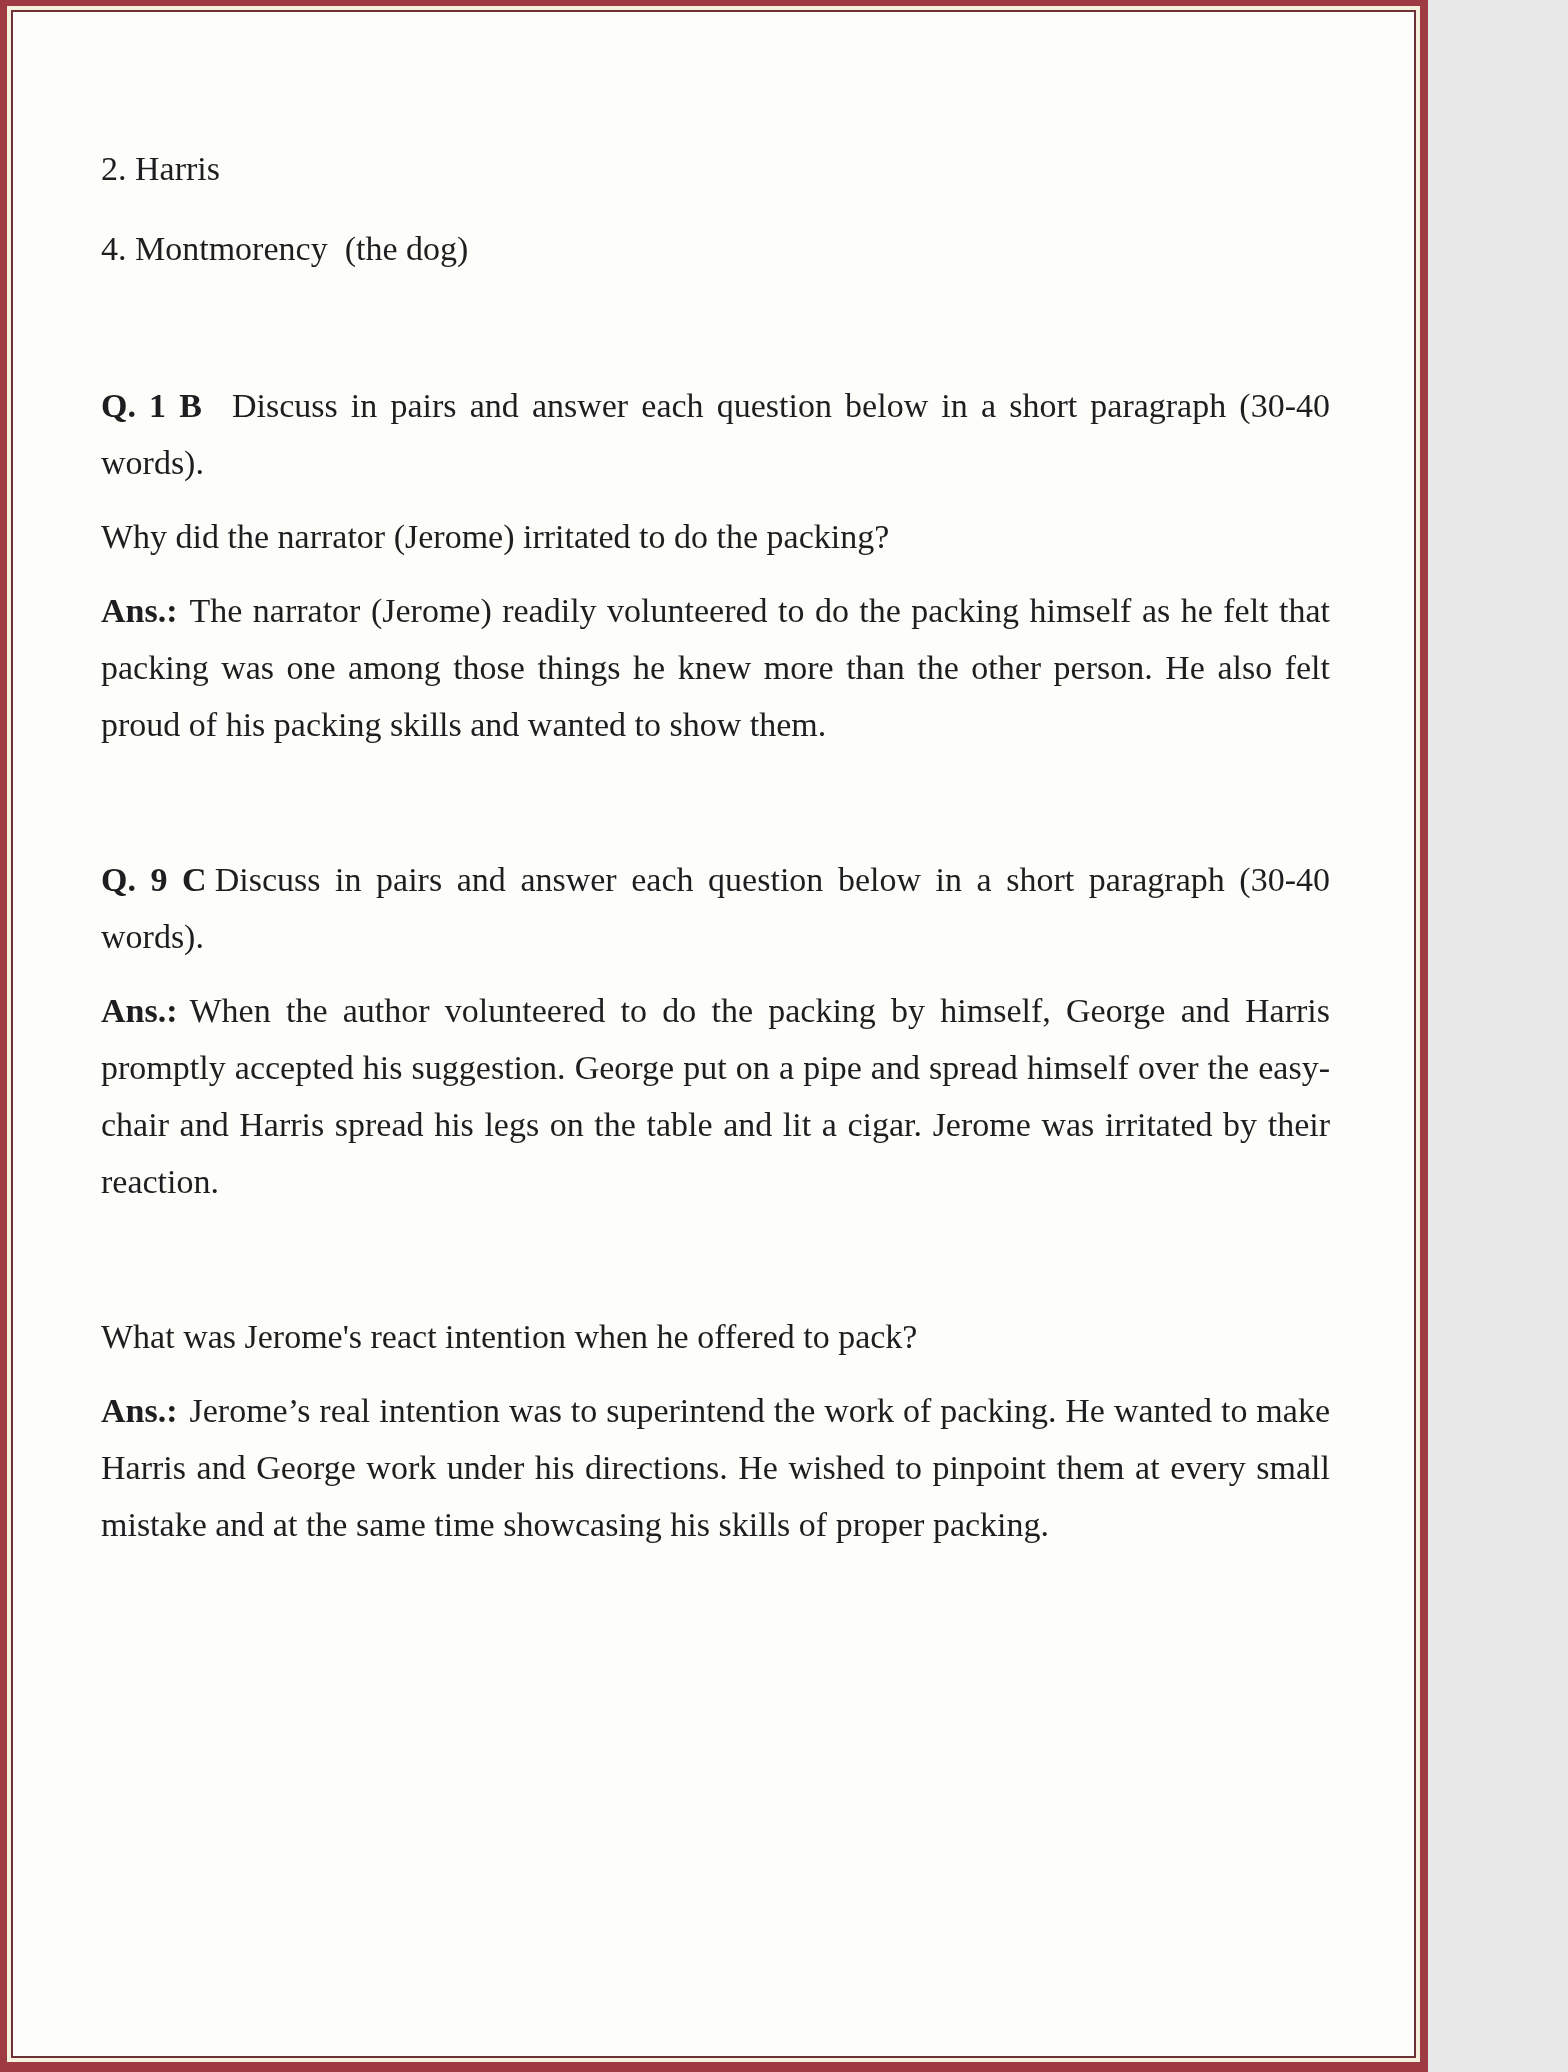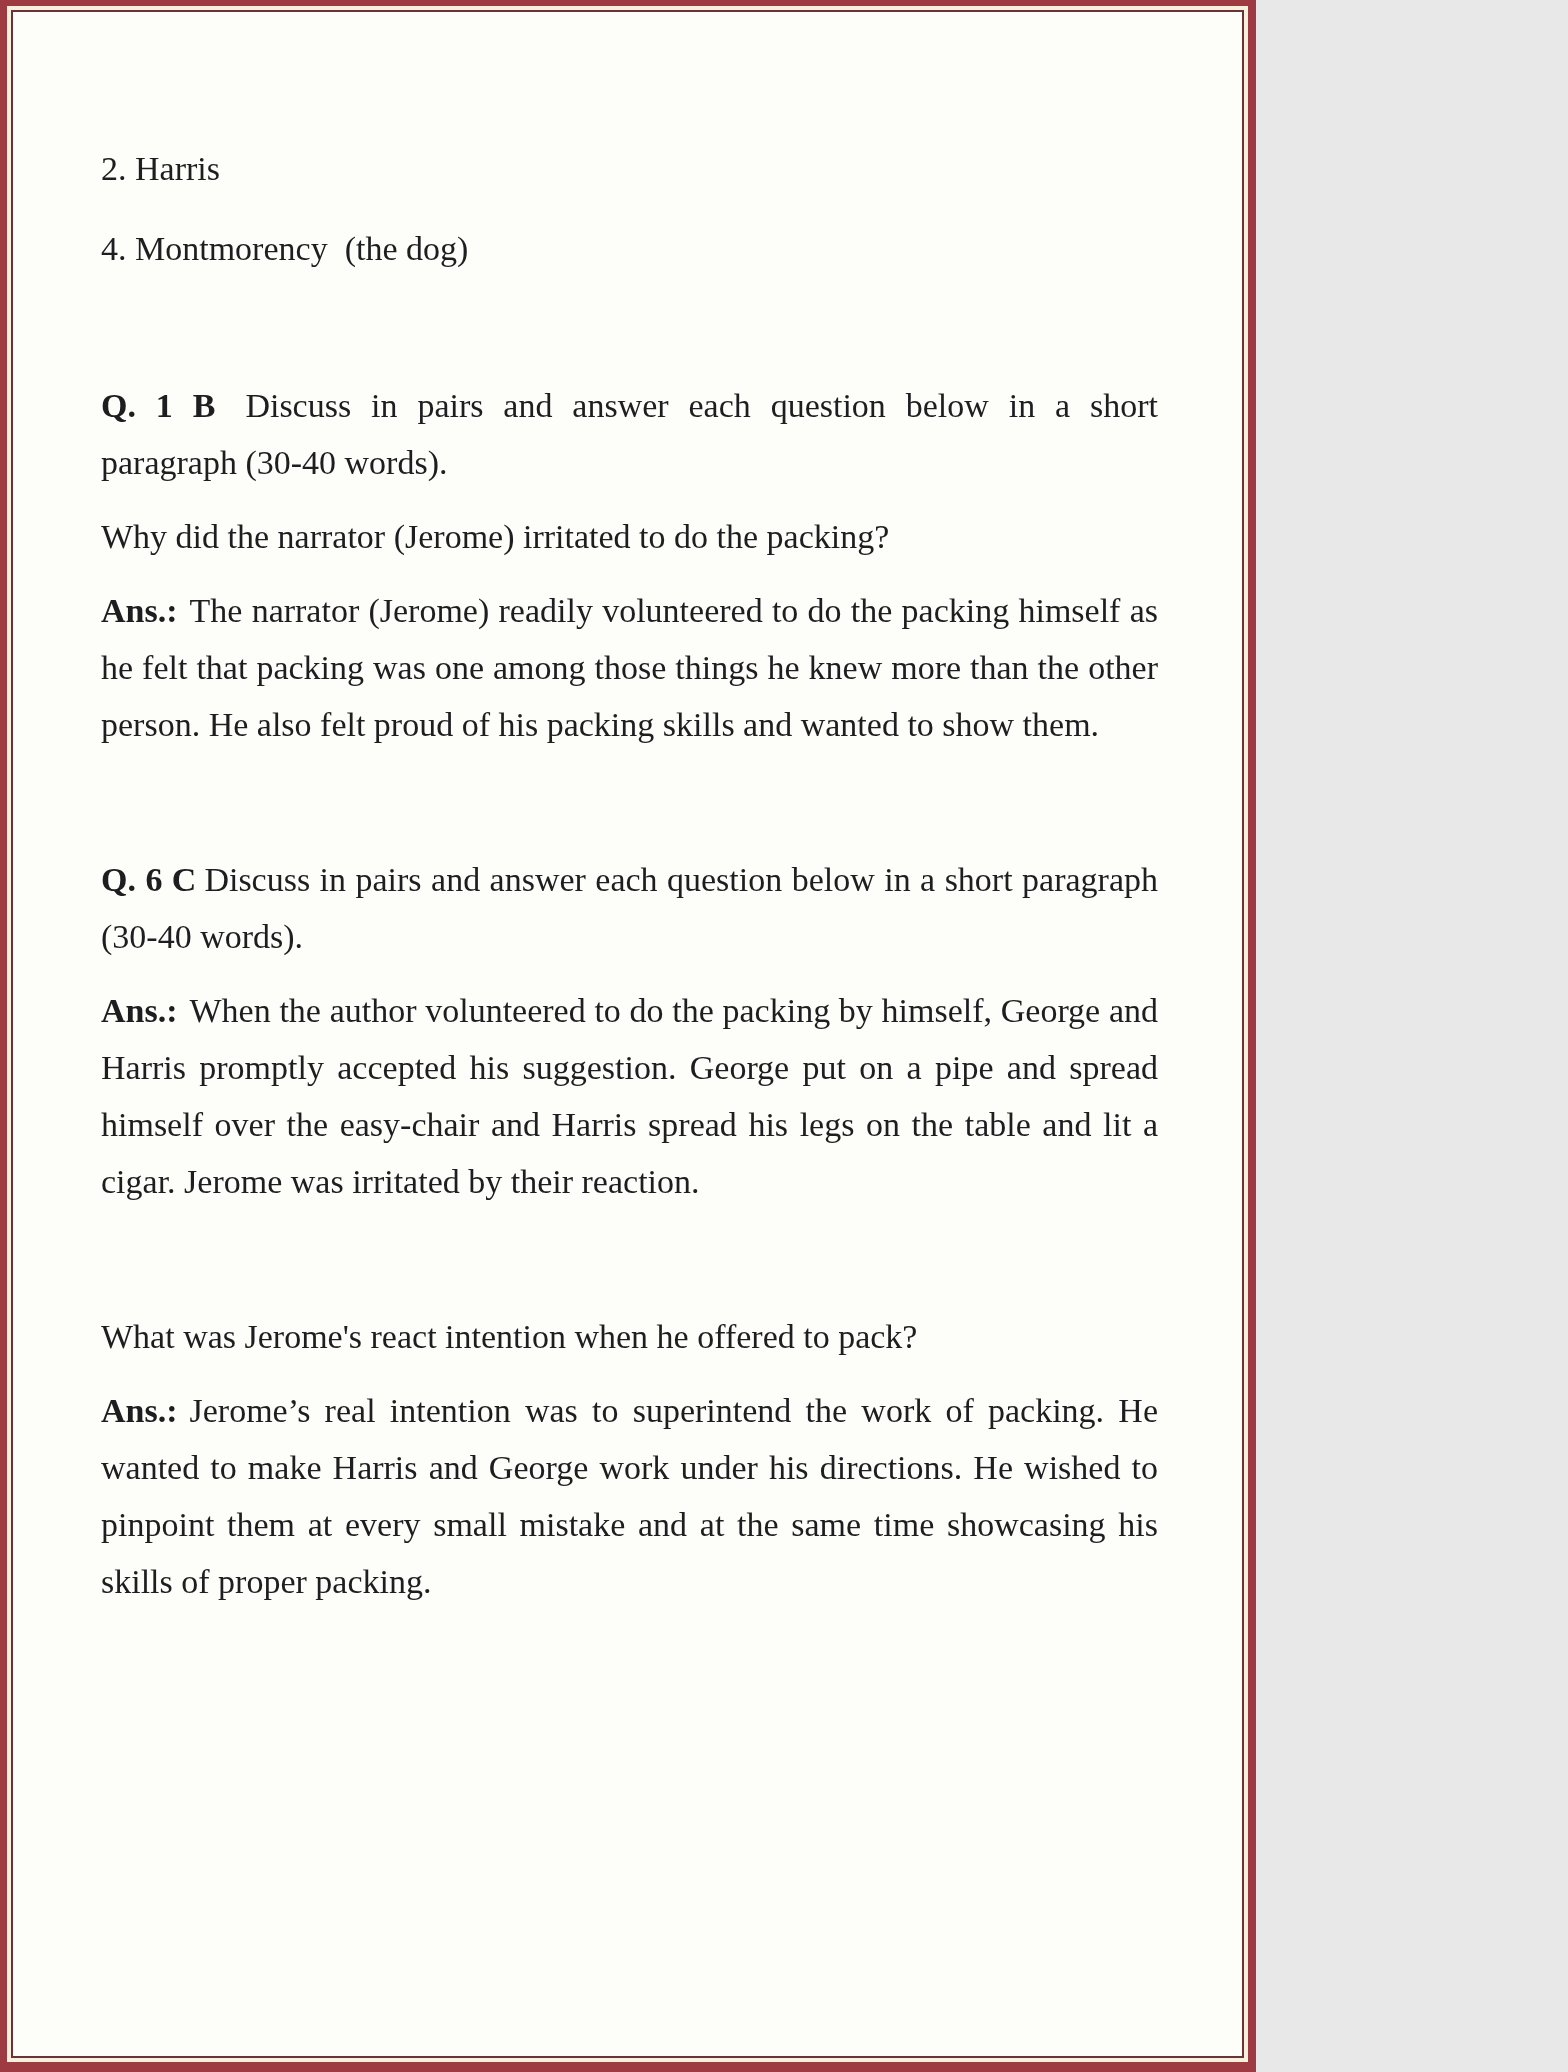--- a/index.html
+++ b/index.html
@@ -1,19 +1,19 @@
 <!DOCTYPE html>
 <html><head>
 <meta charset="utf-8">
 <style>
   html, body { margin: 0; padding: 0; background: #e8e8e8; }
 
   .page {
     position: relative;
-    width: 1256px;
+    width: 1428px;
     height: 2072px;
     background: #9e3b42;            
     overflow: hidden;
     font-family: "Liberation Serif", "DejaVu Serif", serif;
   }
 
   
   .paper {
     position: absolute;
     left: 11px; top: 10px; right: 12px; bottom: 14px;
@@ -62,21 +62,21 @@
         <p>4. Montmorency&nbsp; (the dog)</p>
       </div>
 
       <div class="qa s0">
         <p class="qhead"><span class="b q-label">Q. 1 B</span><span>Discuss in pairs and answer each question below in a short paragraph (30-40 words).</span></p>
         <p class="question">Why did the narrator (Jerome) irritated to do the packing?</p>
         <p class="answer"><span class="b ans-label">Ans.:</span><span>The narrator (Jerome) readily volunteered to do the packing himself as he felt that packing was one among those things he knew more than the other person. He also felt proud of his packing skills and wanted to show them.</span></p>
       </div>
 
       <div class="qa s1">
-        <p class="qhead"><span class="b q-label">Q. 6 C</span><span>Discuss in pairs and answer each question below in a short paragraph (30-40 words).</span></p>
+        <p class="qhead"><span class="b q-label">Q. 9 C</span><span>Discuss in pairs and answer each question below in a short paragraph (30-40 words).</span></p>
         <p class="answer"><span class="b ans-label">Ans.:</span><span>When the author volunteered to do the packing by himself, George and Harris promptly accepted his suggestion. George put on a pipe and spread himself over the easy-chair and Harris spread his legs on the table and lit a cigar. Jerome was irritated by their reaction.</span></p>
       </div>
 
       <div class="qa s2">
         <p class="question">What was Jerome's react intention when he offered to pack?</p>
         <p class="answer"><span class="b ans-label">Ans.:</span><span>Jerome’s real intention was to superintend the work of packing. He wanted to make Harris and George work under his directions. He wished to pinpoint them at every small mistake and at the same time showcasing his skills of proper packing.</span></p>
       </div>
 
     </div>
   </div>

